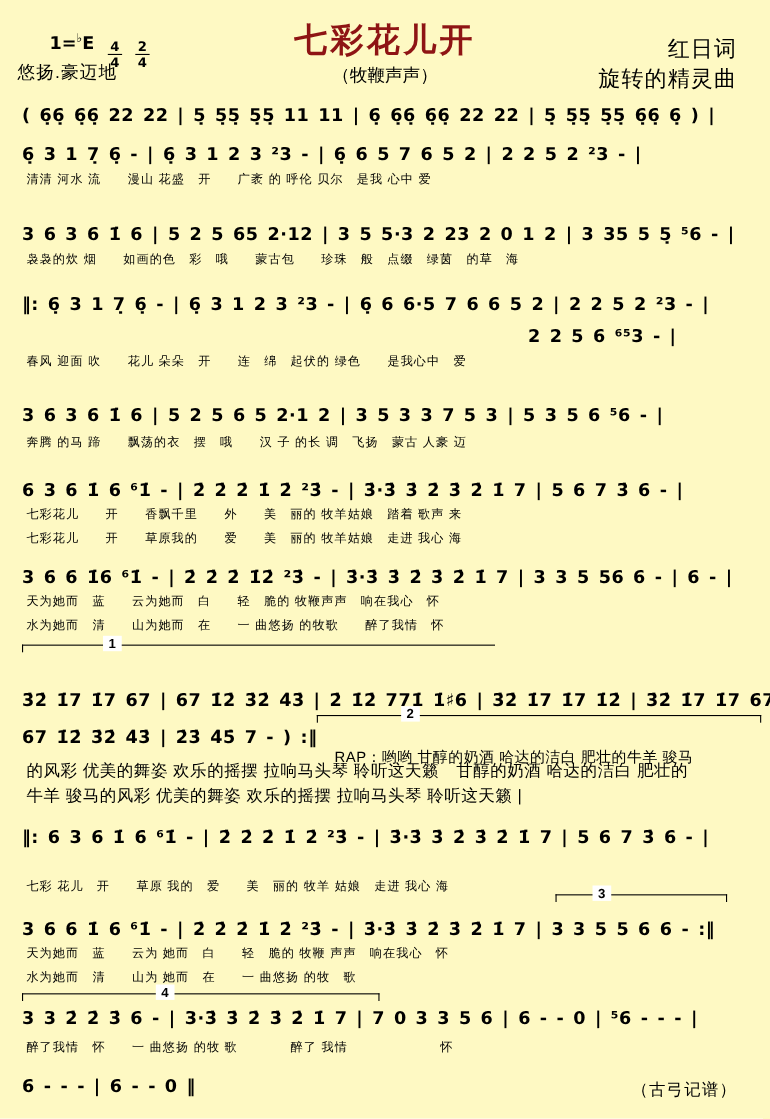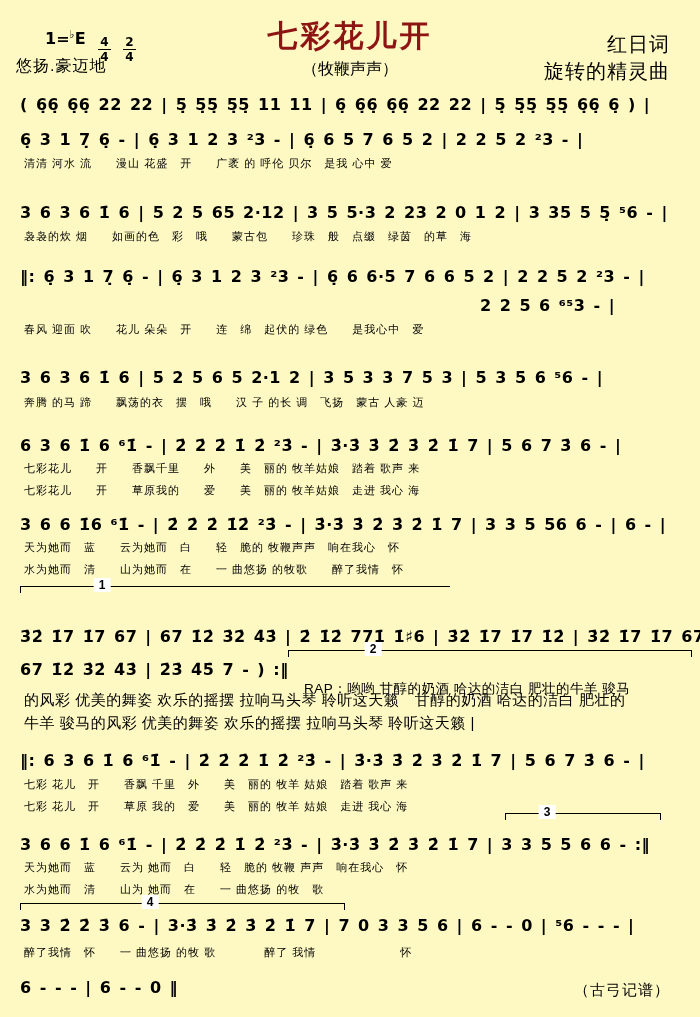--- a/index.html
+++ b/index.html
@@ -95,21 +95,20 @@
     <span class="tickL"></span>
     <span class="tickR"></span>
     <span class="vlabel" style="left:85px;">2</span>
   </div>
   <div class="notes" style="top:661px;">67 1̇2̇ 3̇2̇ 4̇3̇ | 2̇3̇ 4̇5̇ 7 - ) :‖</div>
   <div class="rap" style="top:663px;left:304px;margin-top:17px;">RAP：哟哟 甘醇的奶酒 哈达的洁白 肥壮的牛羊 骏马</div>
   <div class="rap" style="top:691px;left:24px;font-size:15px;">的风彩 优美的舞姿 欢乐的摇摆 拉响马头琴 聆听这天籁　甘醇的奶酒 哈达的洁白 肥壮的</div>
   <div class="rap" style="top:714px;left:24px;font-size:15px;">牛羊 骏马的风彩 优美的舞姿 欢乐的摇摆 拉响马头琴 聆听这天籁 |</div>
 
   <div class="notes" style="top:752px;">‖: 6 3 6 1̇ 6 ⁶1̇ - | 2̇ 2̇ 2̇ 1̇ 2̇ ²3̇ - | 3̇·3̇ 3̇ 2̇ 3̇ 2̇ 1̇ 7 | 5 6 7 3̇ 6 - |</div>
-  <div class="lyr" style="top:778px;">七彩 花儿　开　　香飘 千里　外　　美　丽的 牧羊 姑娘　踏着 歌声 来</div>
   <div class="lyr" style="top:800px;">七彩 花儿　开　　草原 我的　爱　　美　丽的 牧羊 姑娘　走进 我心 海</div>
 
   <div class="volta" style="top:813px;left:505px;width:156px;">
     <span class="tickL"></span>
     <span class="tickR"></span>
     <span class="vlabel" style="left:42px;">3</span>
   </div>
   <div class="notes" style="top:836px;">3 6 6 1̇ 6 ⁶1̇ - | 2̇ 2̇ 2̇ 1̇ 2̇ ²3̇ - | 3̇·3̇ 3̇ 2̇ 3̇ 2̇ 1̇ 7 | 3 3 5 5 6 6 - :‖</div>
   <div class="lyr" style="top:861px;">天为她而　蓝　　云为 她而　白　　轻　脆的 牧鞭 声声　响在我心　怀</div>
   <div class="lyr" style="top:883px;">水为她而　清　　山为 她而　在　　一 曲悠扬 的牧　歌</div>

